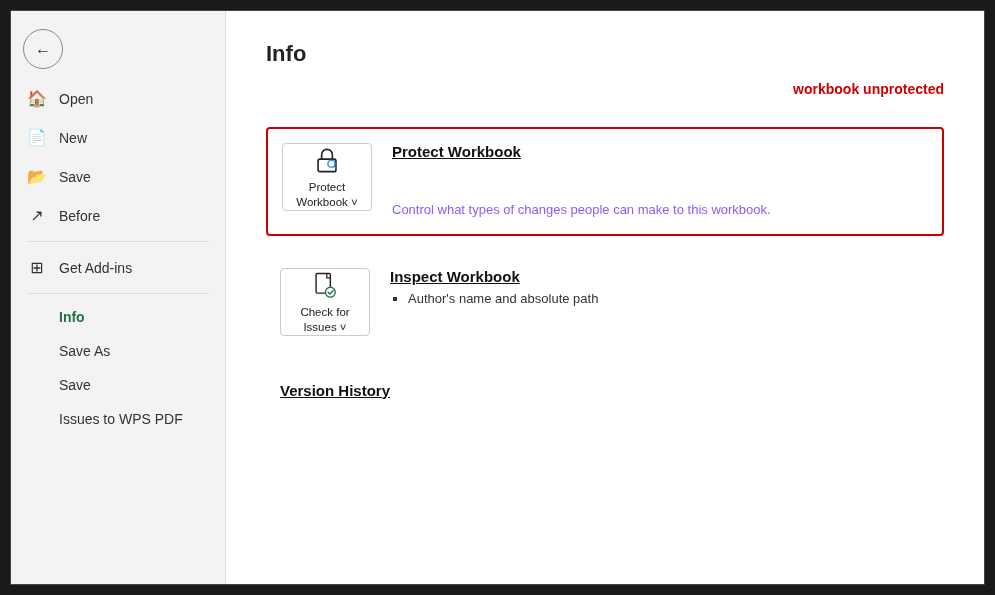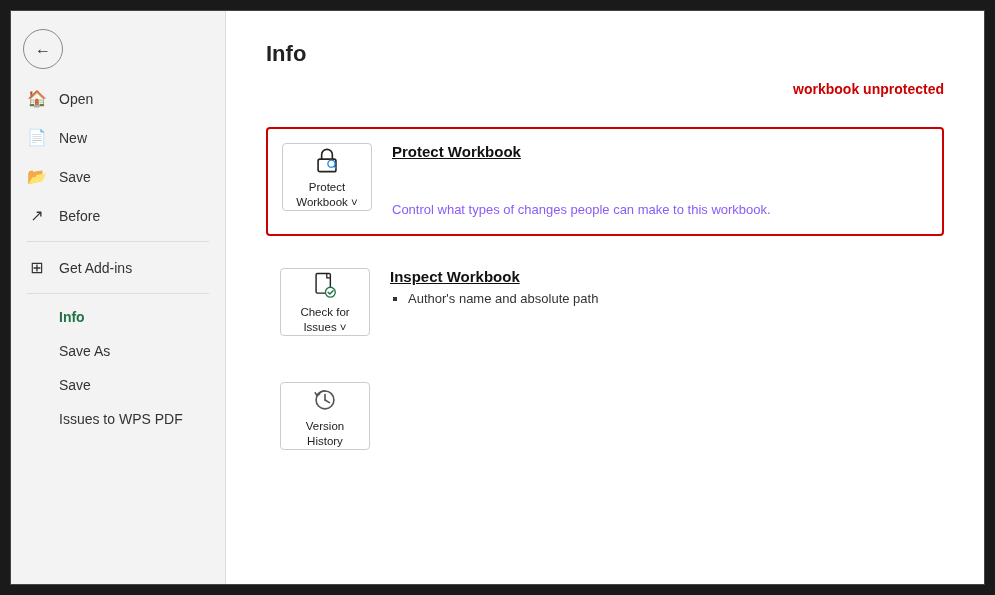--- a/index.html
+++ b/index.html
@@ -251,30 +251,18 @@
       </div>
       <div class="info-card-text">
         <h3>Inspect Workbook</h3>
         <ul>
           <li>Author's name and absolute path</li>
         </ul>
       </div>
     </div>
 
     <div class="info-card">
-      <div class="info-card-icon-box">
-        <svg class="history-icon-svg" viewBox="0 0 36 36" fill="none" xmlns="http://www.w3.org/2000/svg">
-
-          <circle cx="18" cy="19" r="10" fill="none" stroke="#555" stroke-width="1.8"></circle>
-
-          <line x1="18" y1="19" x2="18" y2="13" stroke="#555" stroke-width="1.8" stroke-linecap="round"></line>
-          <line x1="18" y1="19" x2="23" y2="22" stroke="#555" stroke-width="1.8" stroke-linecap="round"></line>
-
-          <path d="M9 14 A10 10 0 0 1 18 9" fill="none" stroke="#555" stroke-width="1.8" stroke-linecap="round"></path>
-          <polyline points="7,11 9,14 12,12" fill="none" stroke="#555" stroke-width="1.8" stroke-linecap="round" stroke-linejoin="round"></polyline>
-        </svg>
-        <span class="icon-label">Version<br>History</span>
-      </div>
       <div class="info-card-text">
+        <h3>Version History</h3>
       </div>
     </div>
   </div>
 </div>
 
 </body></html>

